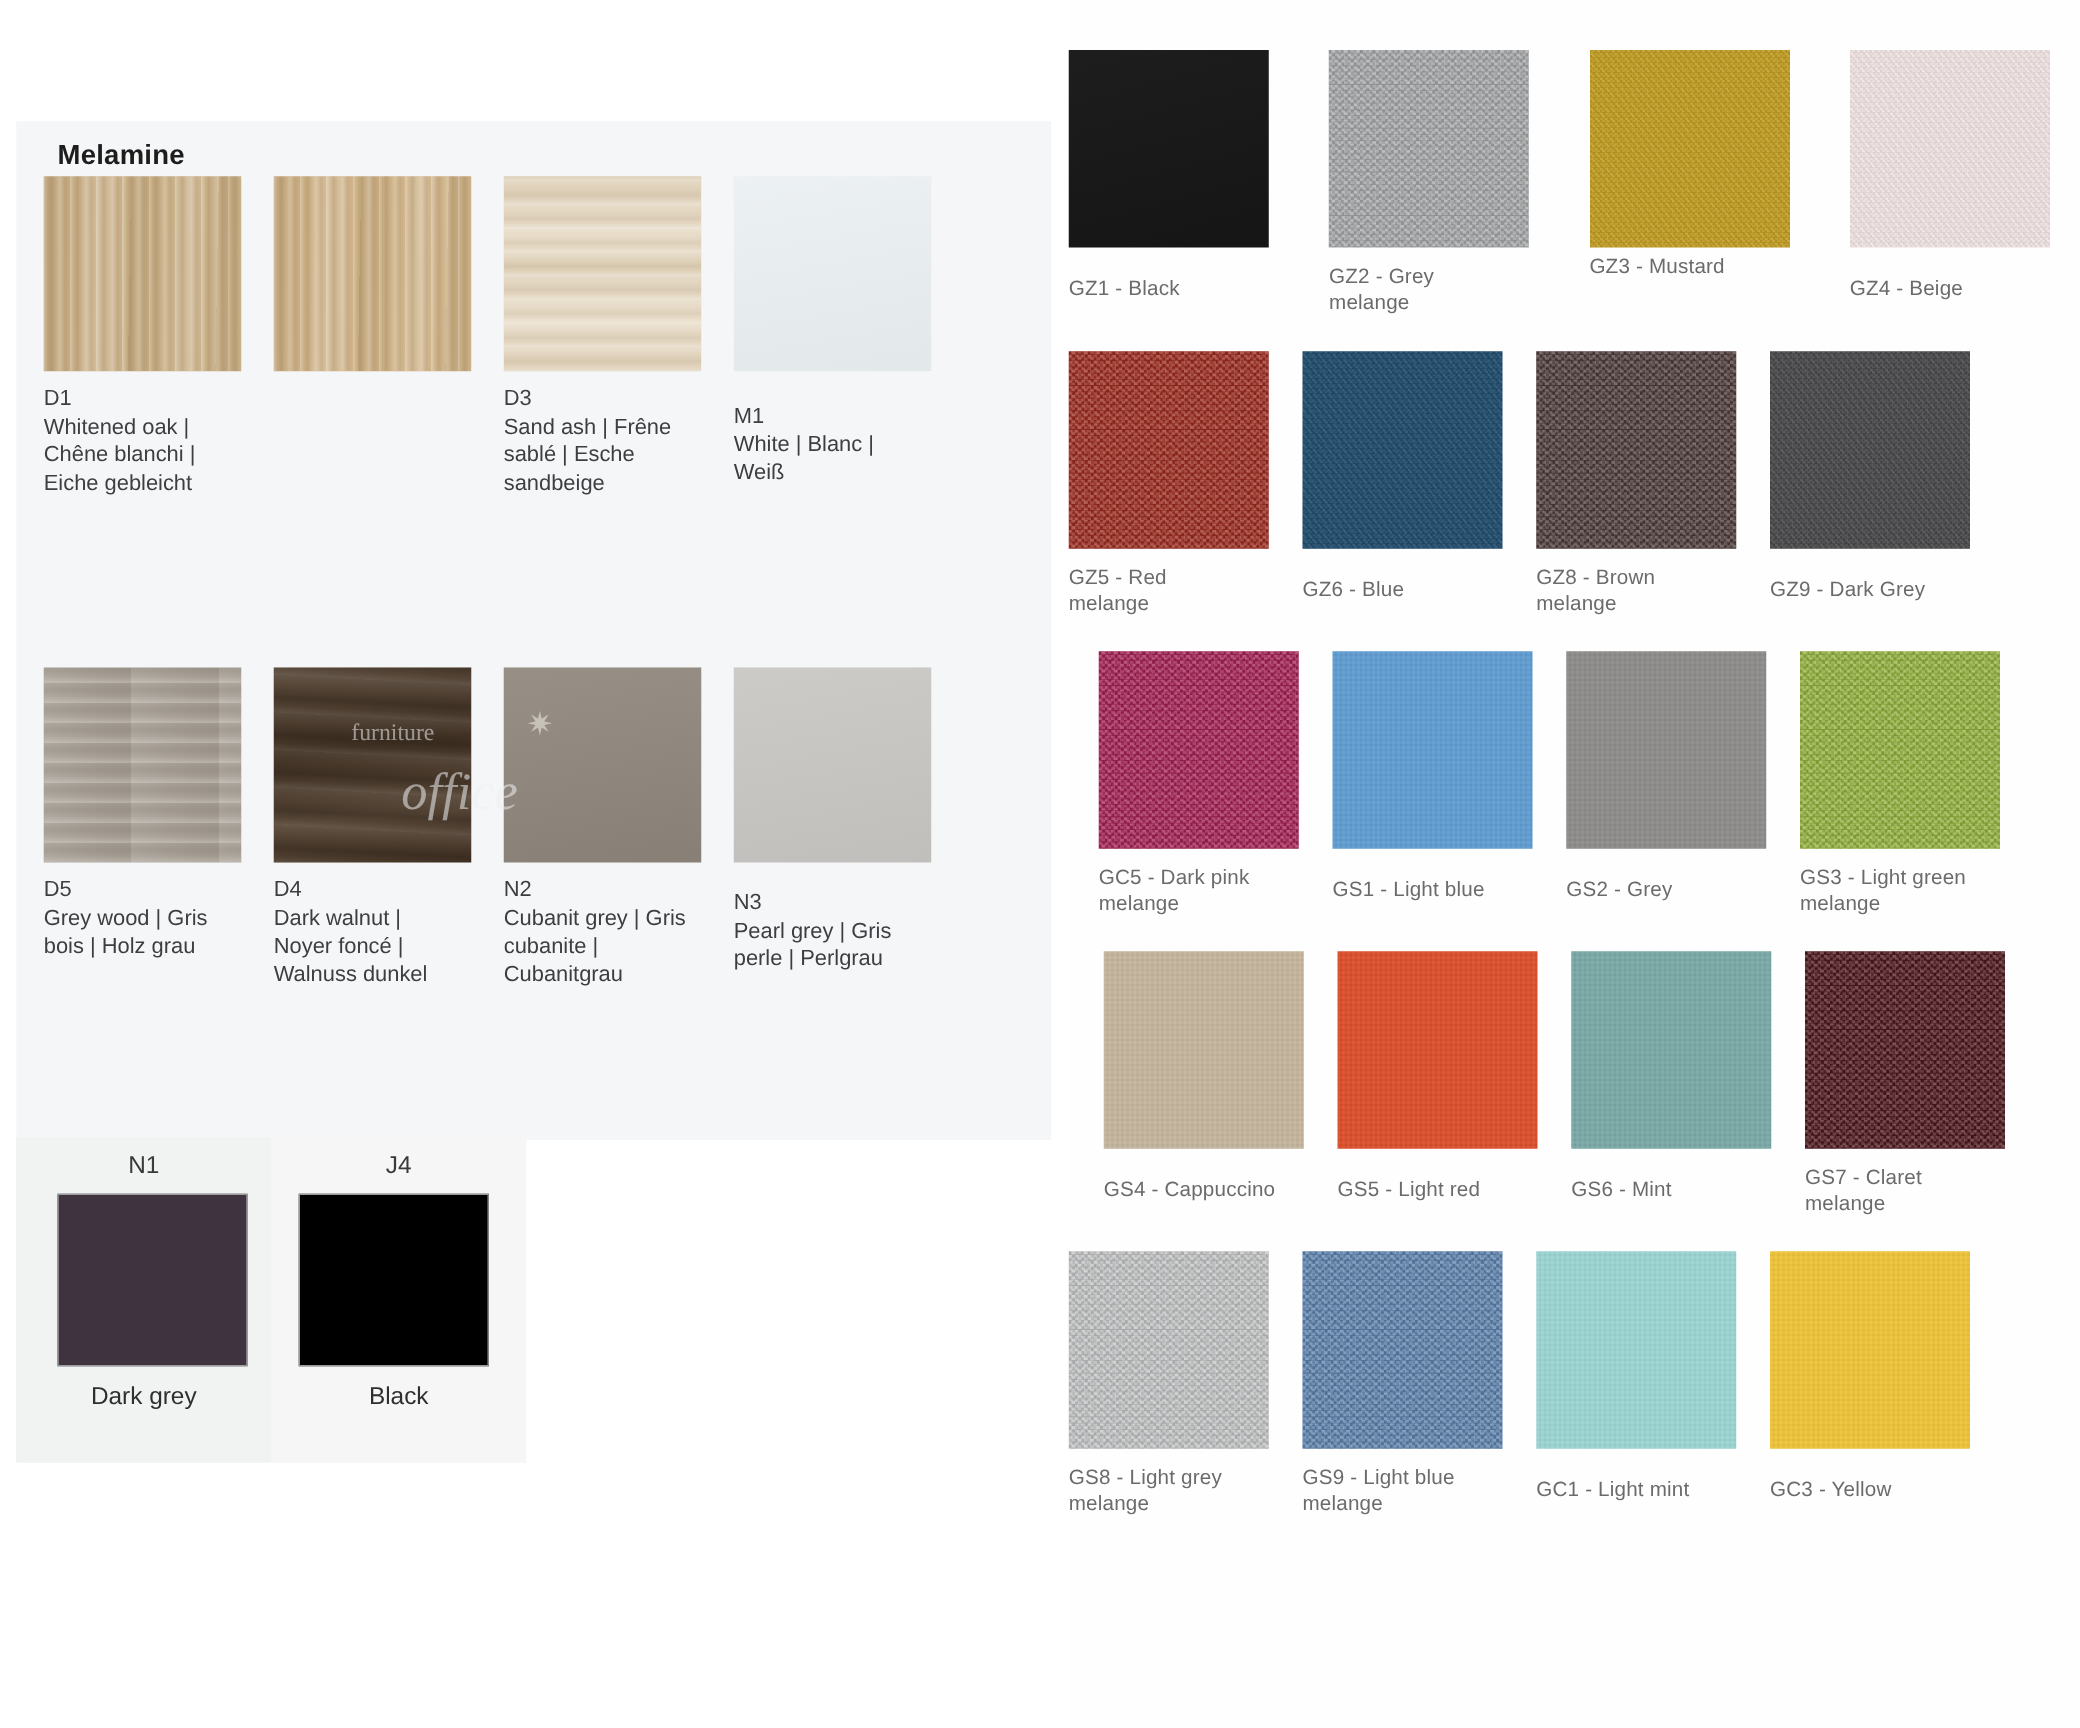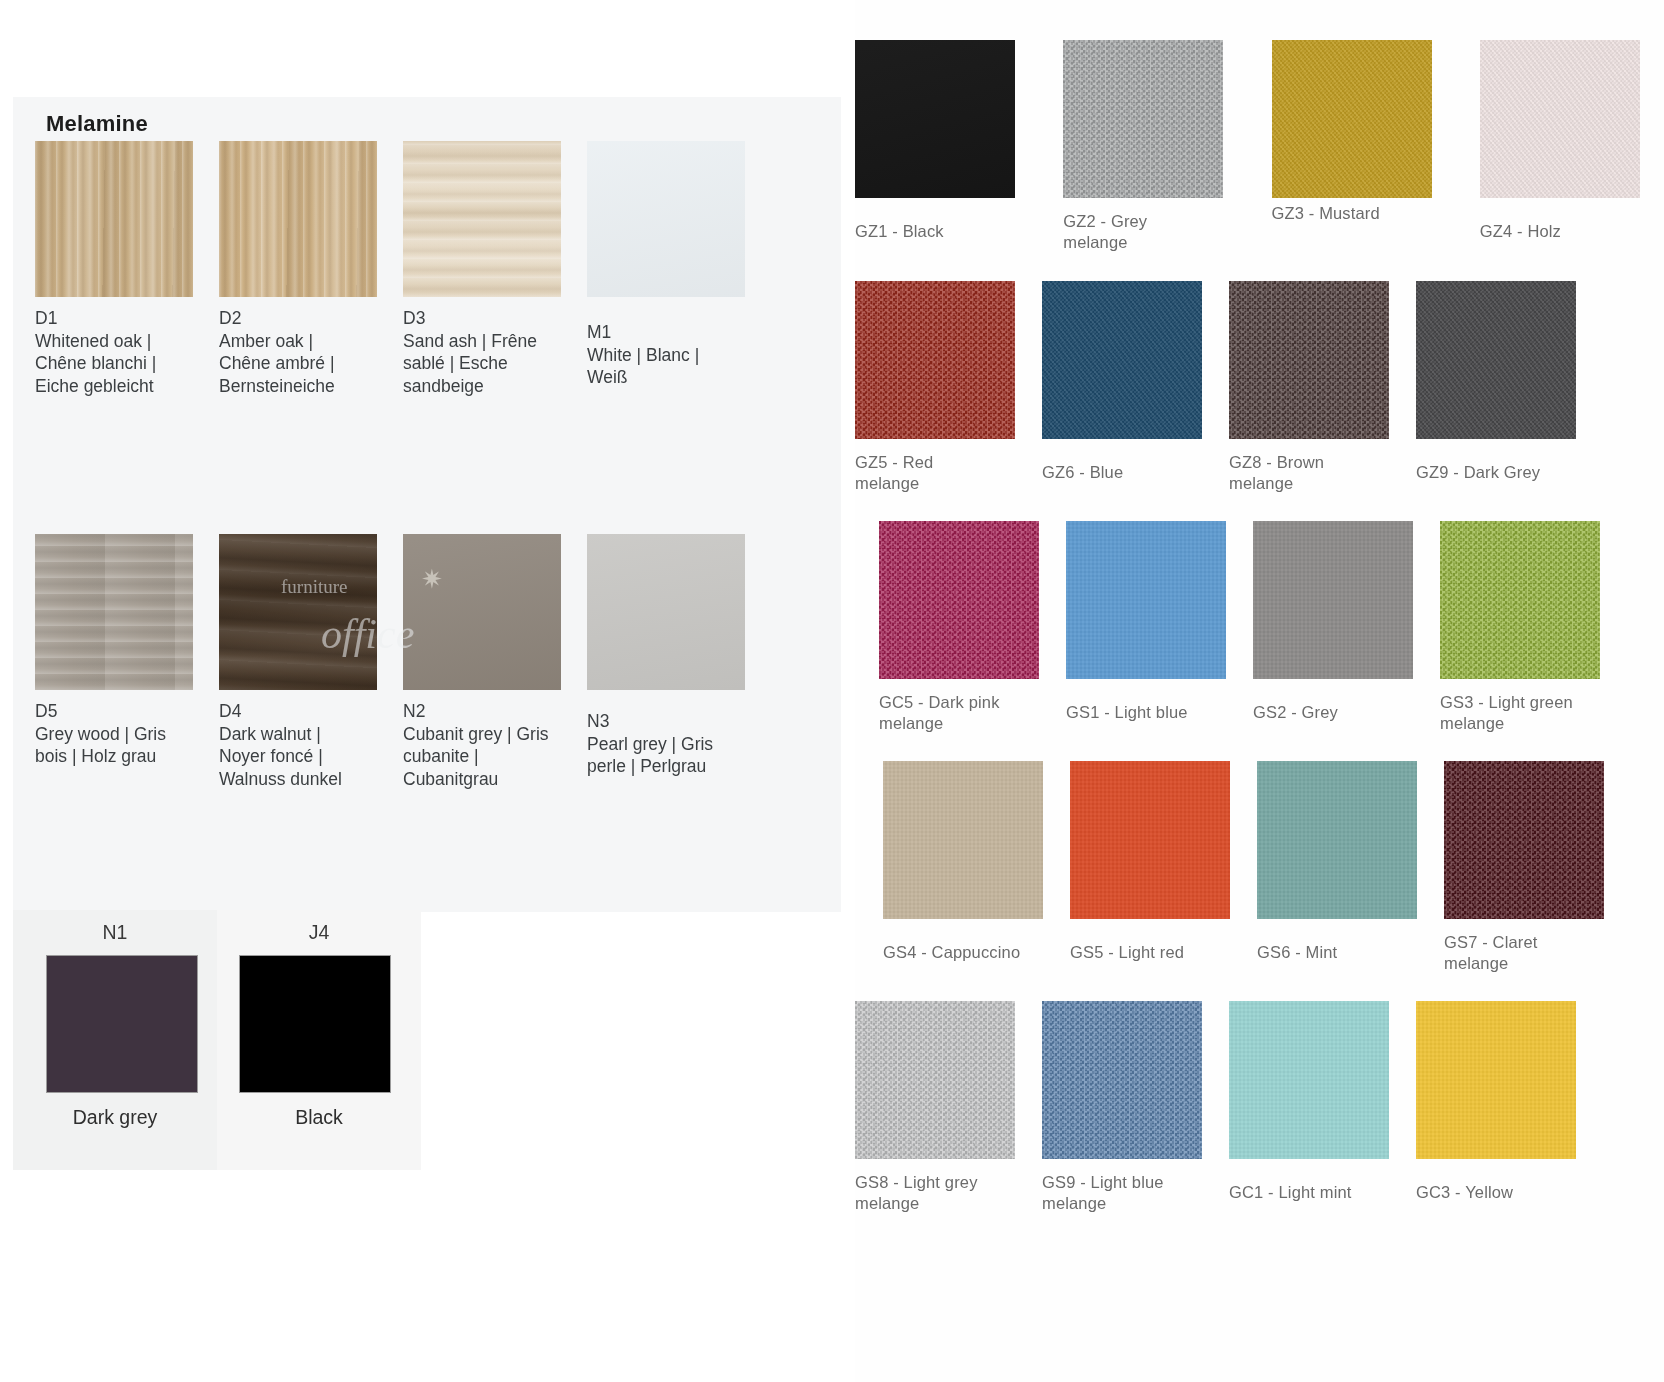--- a/index.html
+++ b/index.html
@@ -300,24 +300,20 @@
     <div class="mel-grid" id="mel-row-1">
         <div class="mel-cell">
           <div class="mel-swatch grain-vert" style="background-color: rgb(200, 174, 133);"></div>
           <div class="mel-caption">D1
 Whitened oak |
 Chêne blanchi |
 Eiche gebleicht</div>
         </div>
         <div class="mel-cell">
           <div class="mel-swatch grain-vert" style="background-color: rgb(205, 177, 134);"></div>
-          <div class="mel-caption">D2
-Amber oak |
-Chêne ambré |
-Bernsteineiche</div>
         </div>
         <div class="mel-cell">
           <div class="mel-swatch grain-horiz" style="background-color: rgb(229, 216, 194);"></div>
           <div class="mel-caption">D3
 Sand ash | Frêne
 sablé | Esche
 sandbeige</div>
         </div>
         <div class="mel-cell">
           <div class="mel-swatch flat-soft" style="background-color: rgb(234, 239, 242);"></div>
@@ -387,21 +383,21 @@
           <div class="fab-swatch tex-melange" style="background-color: rgb(165, 167, 168);"></div>
           <div class="fab-caption">GZ2 - Grey
 melange</div>
         </div>
         <div class="fab-cell">
           <div class="fab-swatch tex-felt" style="background-color: rgb(192, 156, 34);"></div>
           <div class="fab-caption" style="margin-top: 5px;">GZ3 - Mustard</div>
         </div>
         <div class="fab-cell">
           <div class="fab-swatch tex-felt" style="background-color: rgb(239, 227, 226);"></div>
-          <div class="fab-caption" style="margin-top: 23px;">GZ4 - Holz</div>
+          <div class="fab-caption" style="margin-top: 23px;">GZ4 - Beige</div>
         </div>
       </div>
       <div class="fab-row" style="top: 281px;">
         <div class="fab-cell">
           <div class="fab-swatch tex-melange" style="background-color: rgb(156, 42, 30);"></div>
           <div class="fab-caption">GZ5 - Red
 melange</div>
         </div>
         <div class="fab-cell">
           <div class="fab-swatch tex-felt" style="background-color: rgb(31, 75, 107);"></div>

